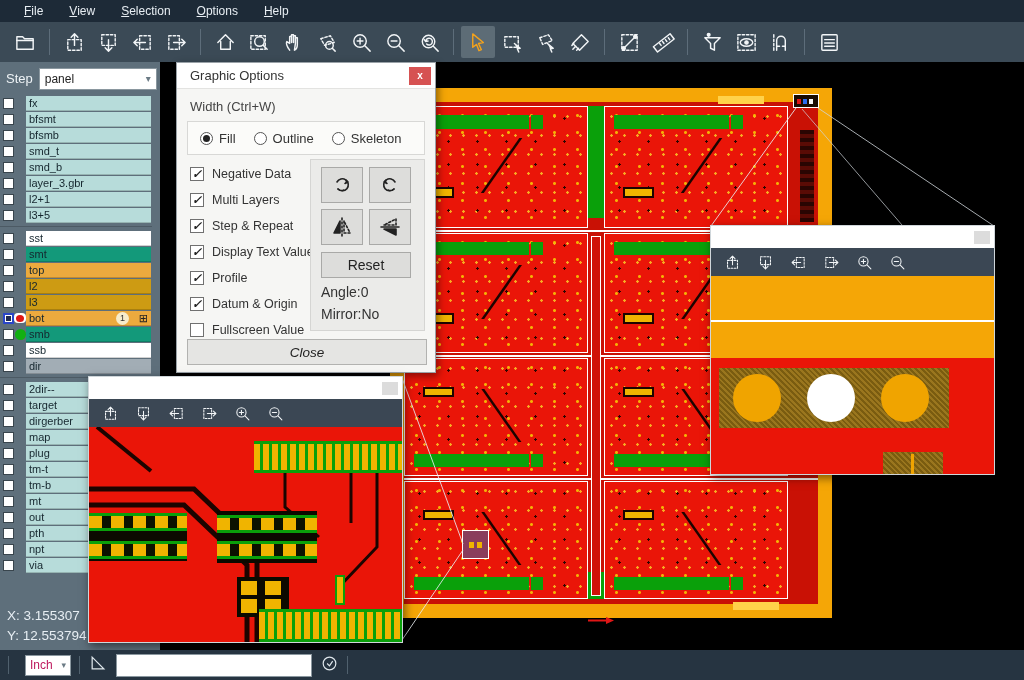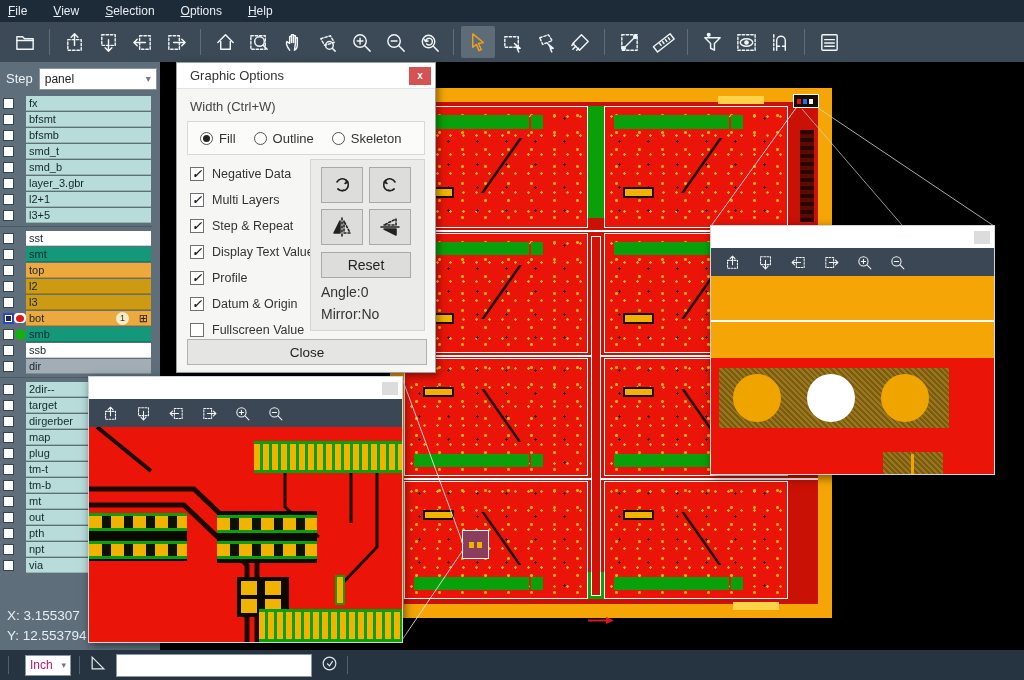--- a/index.html
+++ b/index.html
@@ -1,21 +1,21 @@
 <!DOCTYPE html>
 <html><head>
 <meta charset="utf-8">
 <style>
   * { margin:0; padding:0; box-sizing:border-box; }
   html,body { width:1024px; height:680px; overflow:hidden; background:#000;
     font-family:"Liberation Sans", sans-serif; }
 
   
   #menubar { position:absolute; left:0; top:0; width:1024px; height:22px;
-    background:#1d2a37; display:flex; align-items:center; gap:26px; padding-left:8px; z-index:30; }
+    background:#1d2a37; display:flex; align-items:center; gap:26px; padding-left:24px; z-index:30; }
   .menu-item { color:#e8eef3; font-size:12px; cursor:default; }
   .menu-item u { text-decoration:underline; }
 
   
   #toolbar { position:absolute; left:0; top:22px; width:1024px; height:40px;
     background:#3b4a56; display:flex; align-items:center; padding-left:8px; z-index:30; }
   .tb-btn { width:34px; height:32px; display:flex; align-items:center; justify-content:center;
     border-radius:2px; }
   .tb-btn svg { width:23px; height:23px; stroke:#f2f5f7; fill:none; stroke-width:1.5; }
   .tb-btn.active { background:#5d6c76; }
@@ -119,21 +119,21 @@
     background:#ebebe9; border:1px solid #d5d5d3; padding:7px 0 0 10px; }
   .dlg-btn-grid { display:grid; grid-template-columns:42px 42px; grid-auto-rows:36px; gap:6px; }
   .sq-btn { background:#dddddb; border:1px solid #a9a9a7; display:flex; align-items:center;
     justify-content:center; }
   .sq-btn svg { width:24px; height:24px; stroke:#222; fill:none; stroke-width:1.6; }
   #reset-btn { margin-top:7px; width:90px; height:26px; background:#dddddb; border:1px solid #a9a9a7;
     font-size:14px; color:#222; display:flex; align-items:center; justify-content:center; }
   #angle-txt, #mirror-txt { font-size:14px; color:#333; margin-top:6px; }
   #close-btn { position:absolute; left:10px; bottom:7px; width:240px; height:26px;
     background:#e5e5e3; border:1px solid #b2b2b0; font-size:13.5px; color:#222;
-    display:flex; align-items:center; justify-content:center; }
+    display:flex; align-items:center; justify-content:center;font-style:italic; }
 
   
   .magwin { position:absolute; border:1px solid #cfd6da; background:#fff;
     box-shadow:2px 3px 9px rgba(0,0,0,.5); z-index:50; }
   .mag-title { height:22px; background:#fff; display:flex; align-items:center;
     justify-content:flex-end; padding-right:4px; }
   .mag-title i { width:16px; height:13px; background:#dcdcdc; display:block; }
   .mag-toolbar { height:28px; background:#3b4754; display:flex; align-items:center;
     gap:11px; padding-left:10px; }
   .mag-toolbar .tb-btn { width:22px; height:22px; }

